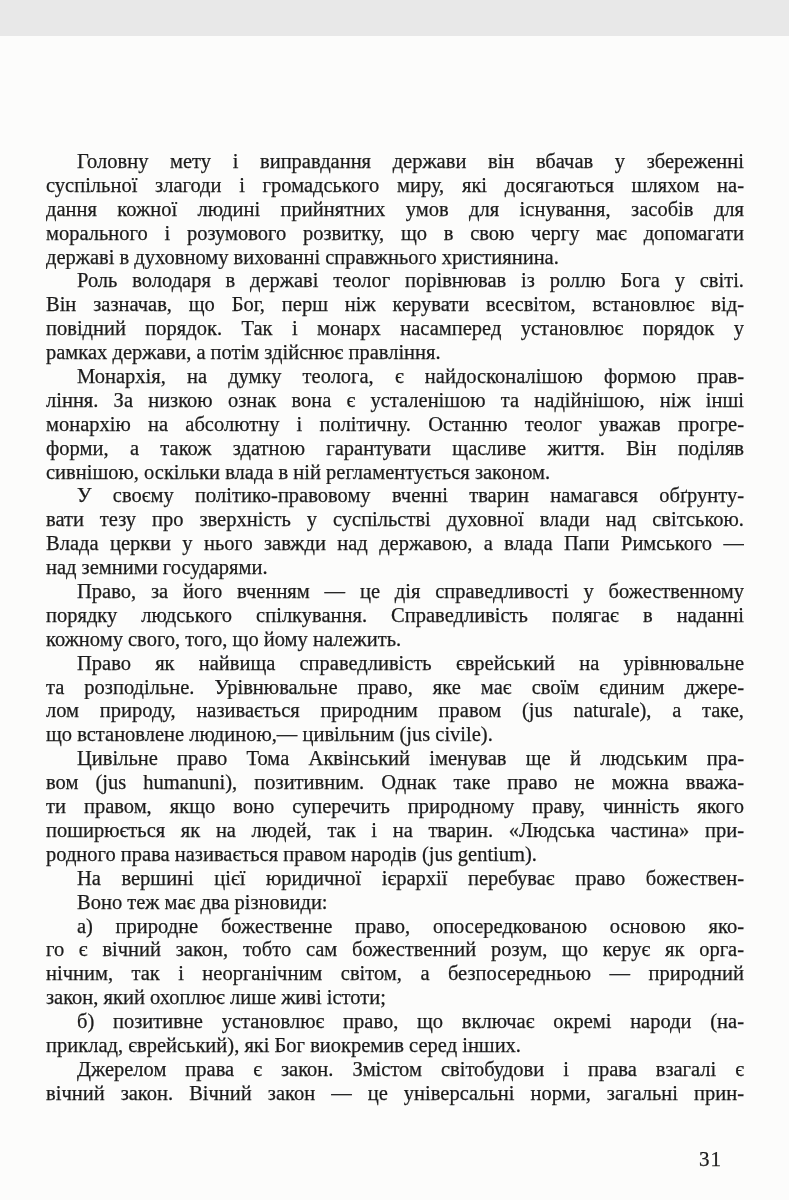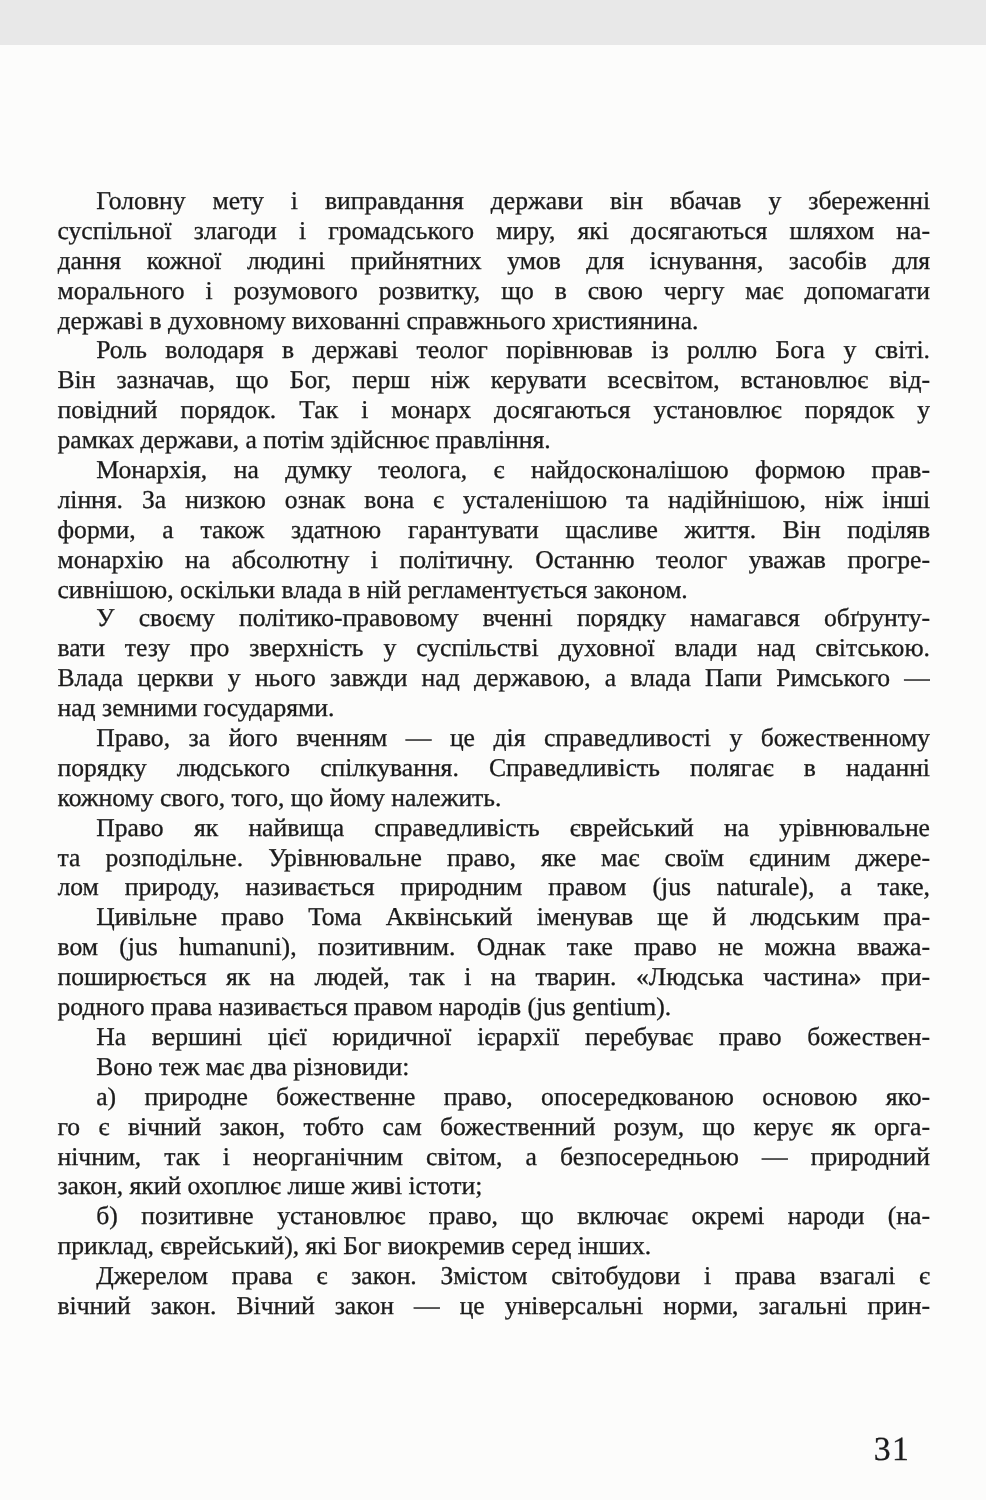--- a/index.html
+++ b/index.html
@@ -43,21 +43,21 @@
   }
   .line.indent {
     text-indent: 31px;
   }
   .it {
   }
   .page-number {
     position: absolute;
     left: 699px;
     top: 1110px;
-    font-size: 27px;
+    font-size: 21px;
     line-height: 26px;
     letter-spacing: 1px;
     -webkit-text-stroke: 0.25px #1b1b1b;
   }
   .speckle {
     position: absolute;
     left: 478px;
     top: 889px;
     width: 6px;
     height: 5px;
@@ -75,49 +75,51 @@
       <div class="paragraph">
         <div class="line indent"><span>Головну мету і виправдання держави він вбачав у збереженні</span></div>
         <div class="line"><span>суспільної злагоди і громадського миру, які досягаються шляхом на-</span></div>
         <div class="line"><span>дання кожної людині прийнятних умов для існування, засобів для</span></div>
         <div class="line"><span>морального і розумового розвитку, що в свою чергу має допомагати</span></div>
         <div class="line noj"><span>державі в духовному вихованні справжнього християнина.</span></div>
       </div>
       <div class="paragraph">
         <div class="line indent"><span>Роль володаря в державі теолог порівнював із роллю Бога у світі.</span></div>
         <div class="line"><span>Він зазначав, що Бог, перш ніж керувати всесвітом, встановлює від-</span></div>
-        <div class="line"><span>повідний порядок. Так і монарх досягаються установлює порядок у</span></div>
+        <div class="line"><span>повідний порядок. Так і монарх насамперед установлює порядок у</span></div>
         <div class="line noj"><span>рамках держави, а потім здійснює правління.</span></div>
       </div>
       <div class="paragraph">
         <div class="line indent"><span>Монархія, на думку теолога, є найдосконалішою формою прав-</span></div>
         <div class="line"><span>ління. За низкою ознак вона є усталенішою та надійнішою, ніж інші</span></div>
+        <div class="line"><span>монархію на абсолютну і політичну. Останню теолог уважав прогре-</span></div>
         <div class="line"><span>форми, а також здатною гарантувати щасливе життя. Він поділяв</span></div>
-        <div class="line"><span>монархію на абсолютну і політичну. Останню теолог уважав прогре-</span></div>
         <div class="line noj"><span>сивнішою, оскільки влада в ній регламентується законом.</span></div>
       </div>
       <div class="paragraph">
-        <div class="line indent"><span>У своєму політико-правовому вченні порядку намагався обґрунту-</span></div>
+        <div class="line indent"><span>У своєму політико-правовому вченні тварин намагався обґрунту-</span></div>
         <div class="line"><span>вати тезу про зверхність у суспільстві духовної влади над світською.</span></div>
         <div class="line"><span>Влада церкви у нього завжди над державою, а влада Папи Римського —</span></div>
         <div class="line noj"><span>над земними государями.</span></div>
       </div>
       <div class="paragraph">
         <div class="line indent"><span class="it">Право, за його вченням</span><span> — це дія справедливості у божественному</span></div>
         <div class="line"><span>порядку людського спілкування. Справедливість полягає в наданні</span></div>
         <div class="line noj"><span>кожному свого, того, що йому належить.</span></div>
       </div>
       <div class="paragraph">
         <div class="line indent"><span>Право як найвища справедливість єврейський на урівнювальне</span></div>
         <div class="line"><span>та розподільне. Урівнювальне право, яке має своїм єдиним джере-</span></div>
         <div class="line"><span>лом природу, називається природним правом (jus naturale), а таке,</span></div>
+        <div class="line noj"><span>що встановлене людиною,— цивільним (jus civile).</span></div>
       </div>
       <div class="paragraph">
         <div class="line indent"><span>Цивільне право Тома Аквінський іменував ще й людським пра-</span></div>
         <div class="line"><span>вом (jus humanuni), позитивним. Однак таке право не можна вважа-</span></div>
+        <div class="line"><span>ти правом, якщо воно суперечить природному праву, чинність якого</span></div>
         <div class="line"><span>поширюється як на людей, так і на тварин. «Людська частина» при-</span></div>
         <div class="line noj"><span>родного права називається правом народів (jus gentium).</span></div>
       </div>
       <div class="paragraph">
         <div class="line indent"><span>На вершині цієї юридичної ієрархії перебуває право божествен-</span></div>
       </div>
       <div class="paragraph">
         <div class="line noj indent"><span>Воно теж має два різновиди:</span></div>
       </div>
       <div class="paragraph">

